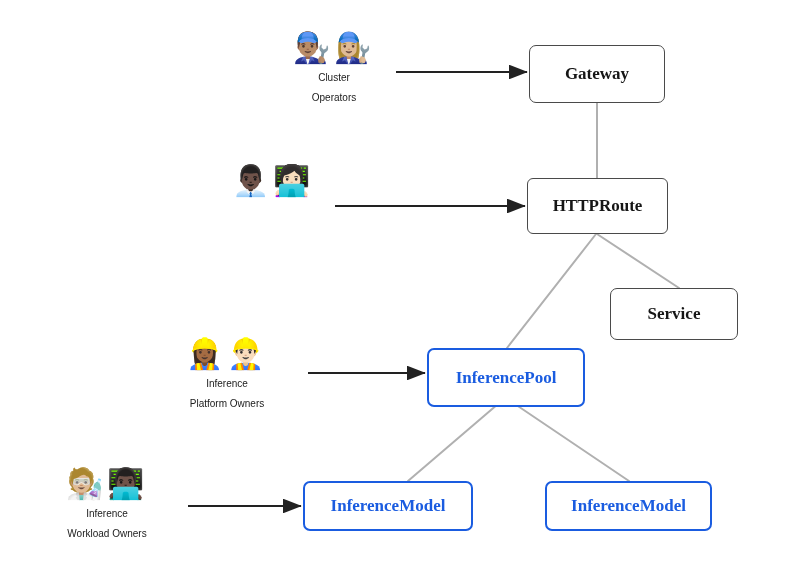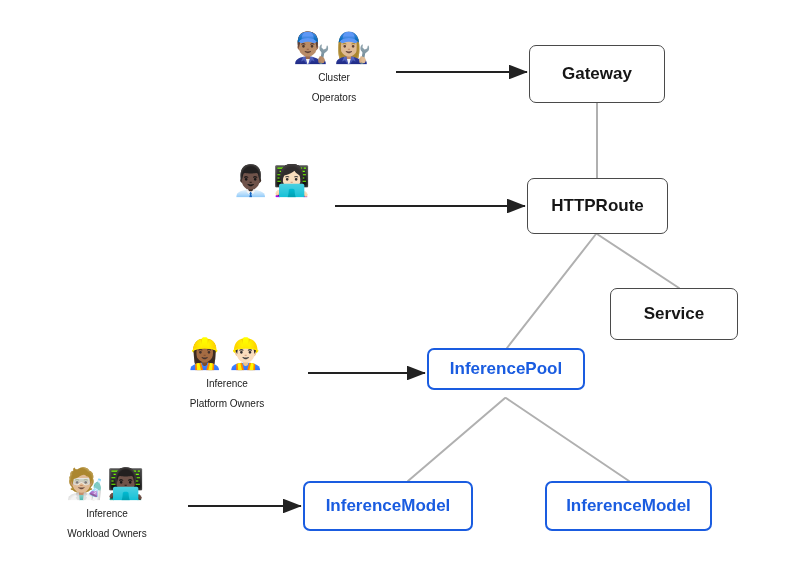--- a/index.html
+++ b/index.html
@@ -44,21 +44,21 @@
   .node-box {
     position: absolute;
     box-sizing: border-box;
     display: flex;
     align-items: center;
     justify-content: center;
     border-radius: 7px;
     background: #ffffff;
     font-weight: bold;
     font-size: 17px;
-    font-family: Liberation Sans, sans-serif;
+    font-family: Liberation Serif, serif;
     white-space: nowrap;
   }
   .node-default {
     border: 1.8px solid #4a4a4a;
     color: #161616;
   }
   .node-accent {
     border: 2.2px solid #1a5ce0;
     color: #1a5ce0;
   }
@@ -104,27 +104,27 @@
     <div class="persona" style="left: 37px; top: 466px; width: 140px;">
       <div class="persona-emoji">🧑🏼‍🔬👨🏿‍💻</div>
       <div class="persona-label">Inference
 Workload Owners</div>
     </div>
   </div>
 <div id="node-layer">
     <div class="node-box node-default" style="left: 529px; top: 45px; width: 136px; height: 58px;">
       <span>Gateway</span>
     </div>
-    <div class="node-box node-default" style="left: 527px; top: 178px; width: 141px; height: 56px;">
+    <div class="node-box node-default" style="left: 527px; top: 178px; width: 141px; height: 56px; border-radius: 6px;">
       <span>HTTPRoute</span>
     </div>
     <div class="node-box node-default" style="left: 610px; top: 288px; width: 128px; height: 52px;">
       <span>Service</span>
     </div>
-    <div class="node-box node-accent" style="left: 427px; top: 348px; width: 158px; height: 42px;">
+    <div class="node-box node-accent" style="left: 427px; top: 348px; width: 158px; height: 59px;">
       <span>InferencePool</span>
     </div>
     <div class="node-box node-accent" style="left: 303px; top: 481px; width: 170px; height: 50px;">
       <span>InferenceModel</span>
     </div>
     <div class="node-box node-accent" style="left: 545px; top: 481px; width: 167px; height: 50px;">
       <span>InferenceModel</span>
     </div>
   </div>
 

